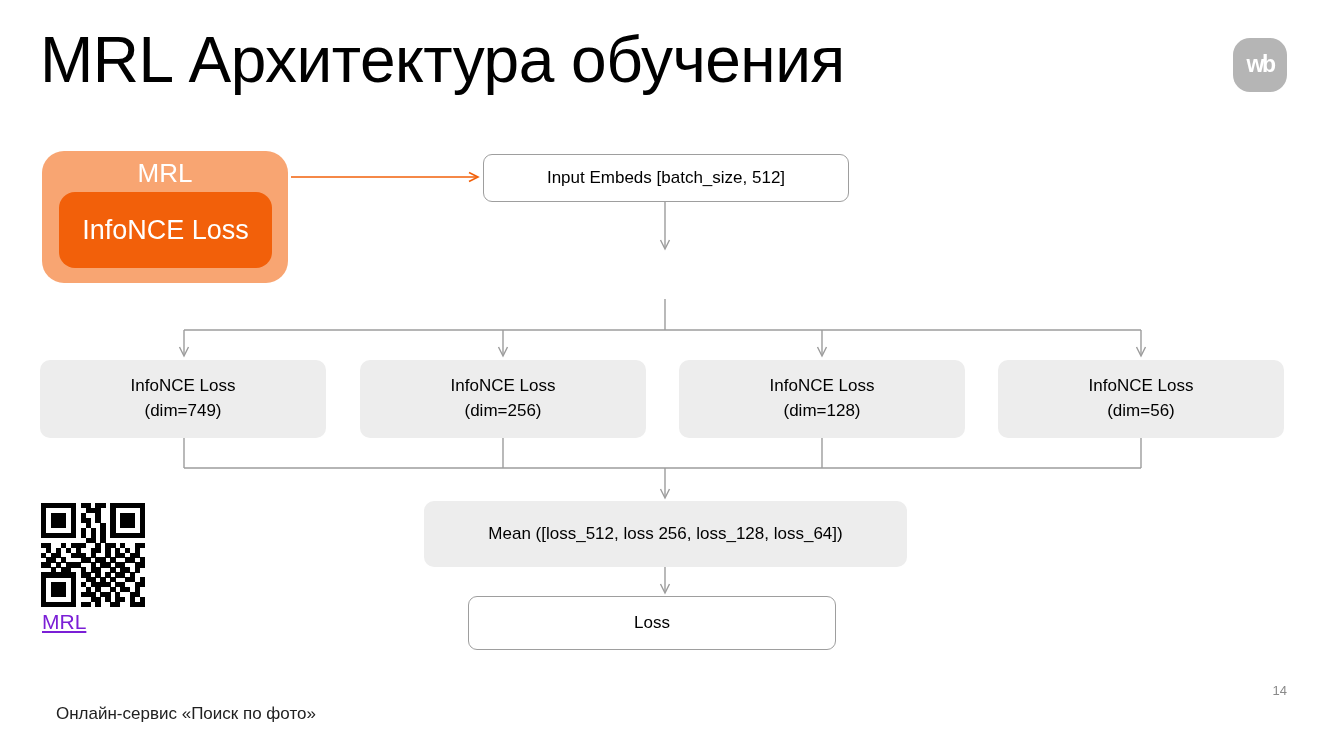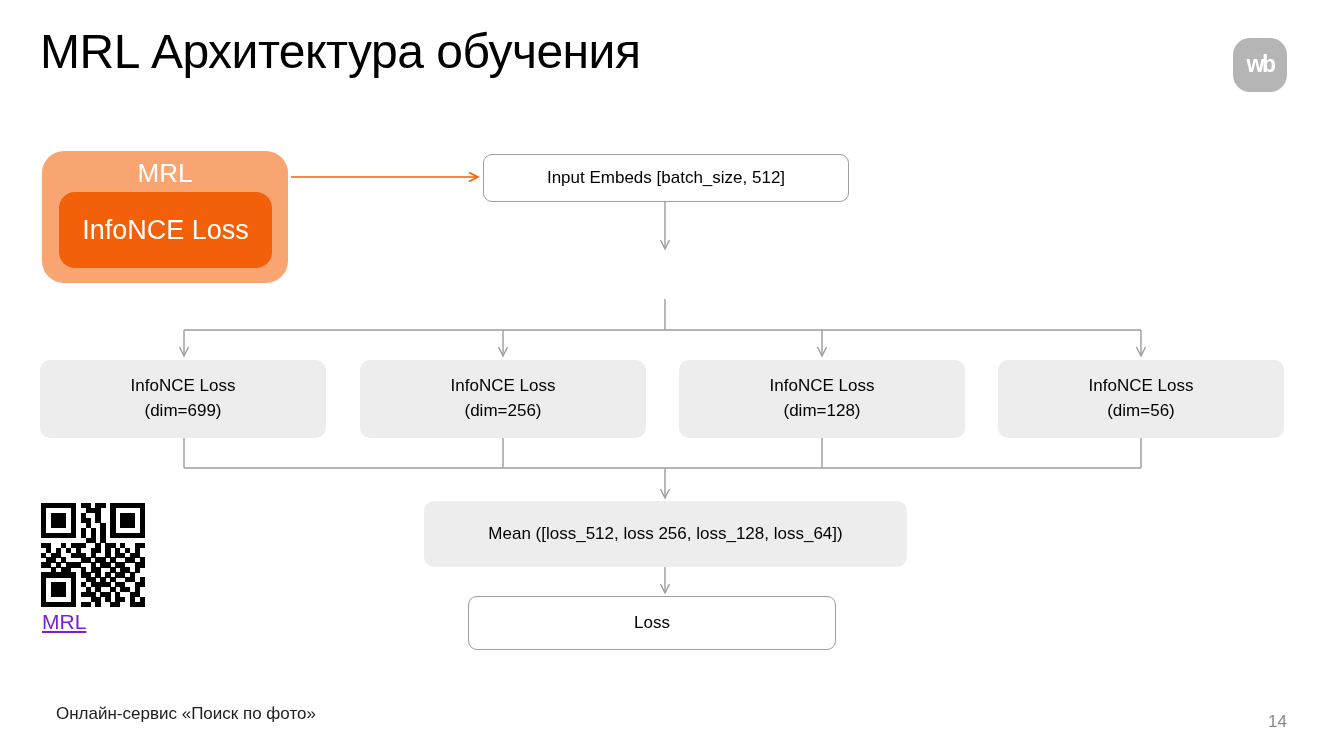--- a/index.html
+++ b/index.html
@@ -19,21 +19,21 @@
   .slide{
     position:relative;width:1319px;height:735px;background:#ffffff;overflow:hidden;
   }
   .connectors{position:absolute;left:0;top:0;width:1319px;height:735px;z-index:0;}
   .connectors line,.connectors polyline{fill:none;stroke-width:1.4px;}
   .gray-lines line,.gray-lines polyline{stroke:var(--line-gray);}
   .orange-line line,.orange-line polyline{stroke:var(--accent-orange);stroke-width:1.6px;}
 
   .title{
     position:absolute;left:40px;top:24px;
-    font-size:48px;font-weight:400;line-height:1.15;color:var(--text-black);
+    font-size:64px;font-weight:400;line-height:1.15;color:var(--text-black);
     letter-spacing:-0.5px;white-space:nowrap;z-index:2;
   }
   .logo{
     position:absolute;left:1233px;top:38px;width:54px;height:54px;
     background:var(--logo-gray);border-radius:17px;
     display:flex;align-items:center;justify-content:center;z-index:2;
   }
   .logo span{
     color:#ffffff;font-size:23px;font-weight:700;letter-spacing:-2.5px;
     transform:translateY(-1px);
@@ -79,21 +79,21 @@
   .qr svg rect{fill:#000000;}
   .qr-link{
     position:absolute;left:42px;top:610px;z-index:2;
     font-size:21px;color:var(--link-purple);text-decoration:underline;cursor:pointer;
   }
 
   .footer-text{
     position:absolute;left:56px;top:683px;font-size:17px;color:#212121;z-index:2;margin-top:21px;
   }
   .page-number{
-    position:absolute;right:32px;top:712px;font-size:17px;color:var(--footer-gray);z-index:2;
+    position:absolute;right:32px;top:683px;font-size:13px;color:var(--footer-gray);z-index:2;
   }
 </style>
 </head>
 <body>
 
 <div class="slide">
 
   <svg class="connectors" viewBox="0 0 1319 735" xmlns="http://www.w3.org/2000/svg">
     <g class="gray-lines">
       <line x1="665" y1="202" x2="665" y2="248"></line>
@@ -136,21 +136,21 @@
       <span>InfoNCE Loss</span>
     </div>
   </div>
 
   <div class="node white n-input">Input Embeds [batch_size, 512]</div>
 
 
   <div class="node gray n-branch b0">
     <div>
       <div>InfoNCE Loss</div>
-      <div>(dim=699)</div>
+      <div>(dim=749)</div>
     </div>
   </div>
   <div class="node gray n-branch b1">
     <div>
       <div>InfoNCE Loss</div>
       <div>(dim=256)</div>
     </div>
   </div>
   <div class="node gray n-branch b2">
     <div>

